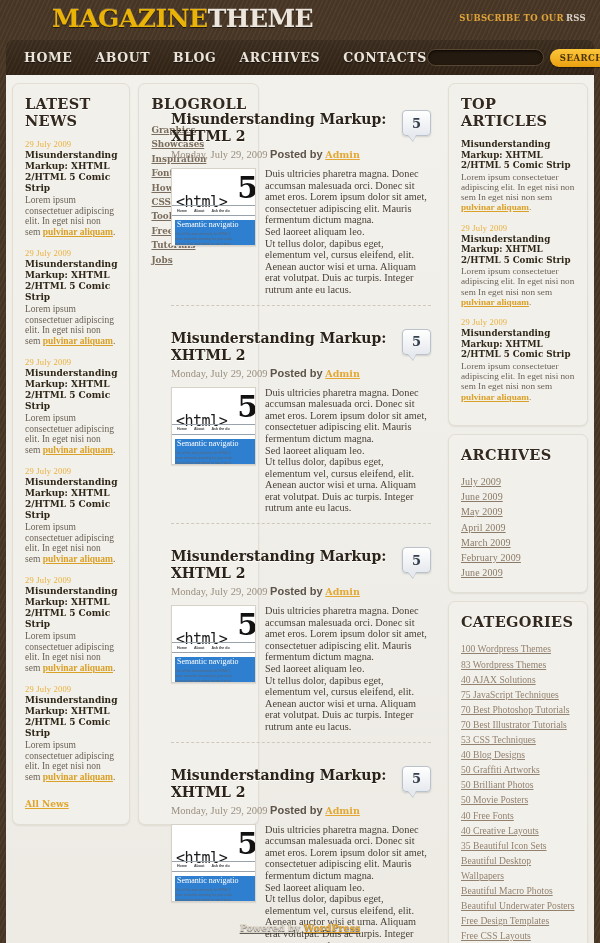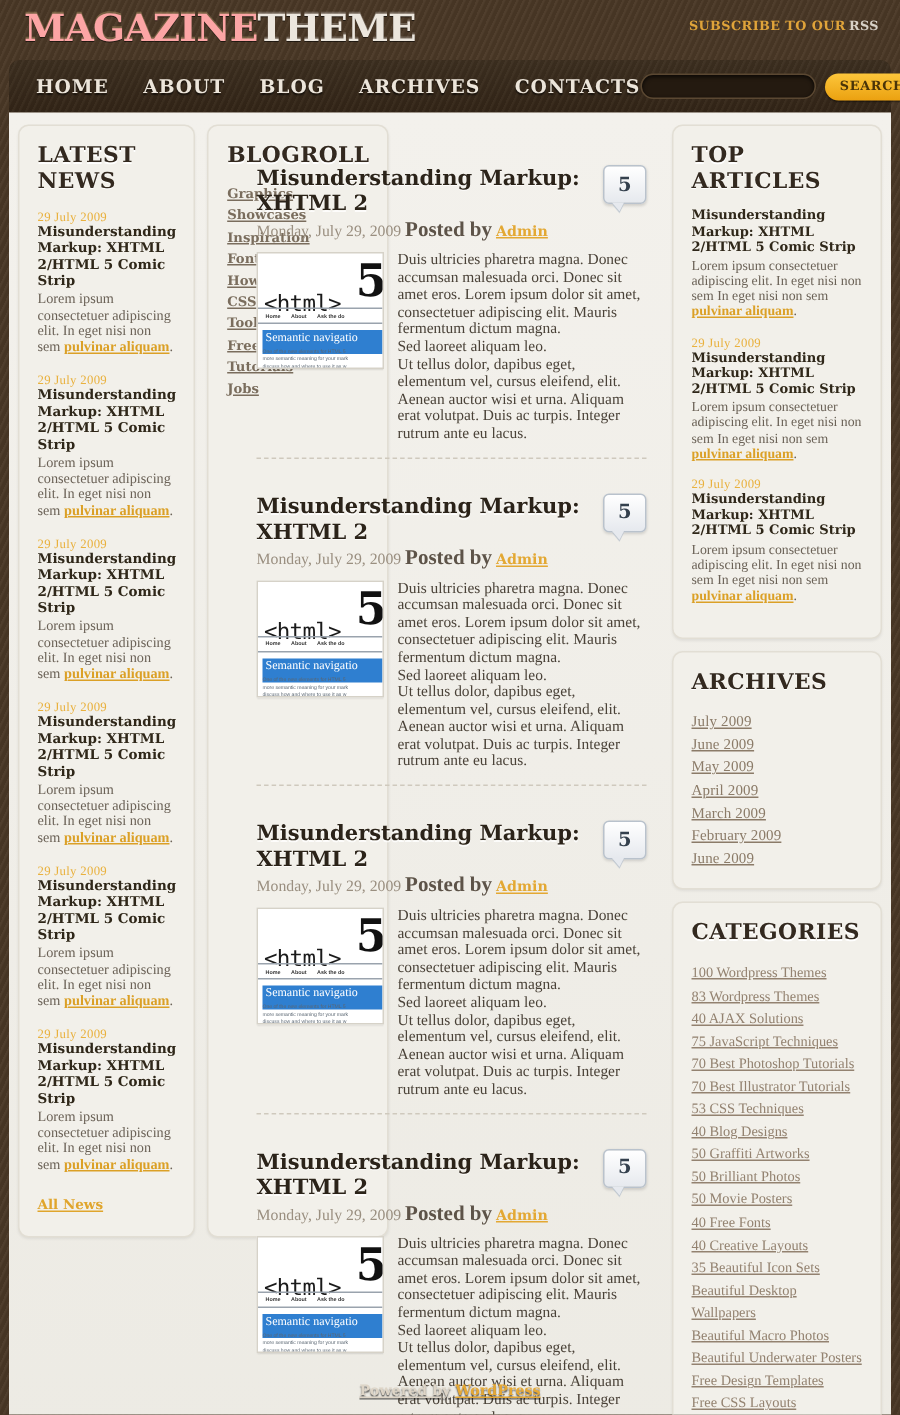--- a/index.html
+++ b/index.html
@@ -35,22 +35,23 @@
   }
   .logo {
     font-family: "DejaVu Serif", serif;
     font-weight: bold;
     font-size: 25px;
     letter-spacing: -0.5px;
     line-height: 26px;
     white-space: nowrap;
   }
   .logo .mag {
-    color: #fca5a5;
+    color: #eab308;
     text-shadow: 0 1px 0 rgba(0,0,0,0.55), 0 -1px 0 rgba(255,220,150,0.25);
+    margin-left: 36px;
   }
   .logo .thm {
     color: #ece6dd;
     text-shadow: 0 1px 0 rgba(0,0,0,0.55), 0 -1px 0 rgba(255,255,255,0.2);
   }
   .rss-line {
     font-family: "DejaVu Serif", serif;
     font-weight: bold;
     font-size: 8.5px;
     letter-spacing: 0.3px;
@@ -238,23 +239,23 @@
     padding-top: 3px;
     text-shadow: 0 1px 0 rgba(255,255,255,0.8);
   }
   .post-meta {
     font-size: 10.5px;
     color: #9a8f80;
     margin: 3px 0 7px 0;
     line-height: 12px;
   }
   .post-meta .by {
-    font-family: Liberation Serif, serif;
-    font-weight: bold;
-    font-size: 14px;
+    font-family: Liberation Sans, sans-serif;
+    font-weight: bold;
+    font-size: 11px;
     color: #5d5348;
   }
   .post-meta .author {
     color: #e3a833;
     text-decoration: underline;
     font-family: "DejaVu Serif", serif;
     font-weight: bold;
     font-size: 9.5px;
   }
 
@@ -326,21 +327,21 @@
     font-style: normal;
     font-family: "Liberation Sans", sans-serif;
     font-weight: bold;
     font-size: 3.6px;
     color: #3a3a3a;
     white-space: nowrap;
   }
   .thumb .hlbar {
     position: absolute;
     top: 51px; left: 3px; right: 0;
-    height: 16px;
+    height: 26px;
     background: #2f7fd0;
   }
   .thumb .hlbar b {
     font-family: "Liberation Serif", serif;
     font-size: 8px;
     color: #fff;
     line-height: 10px;
     padding-left: 2px;
     white-space: nowrap;
     display: block;

